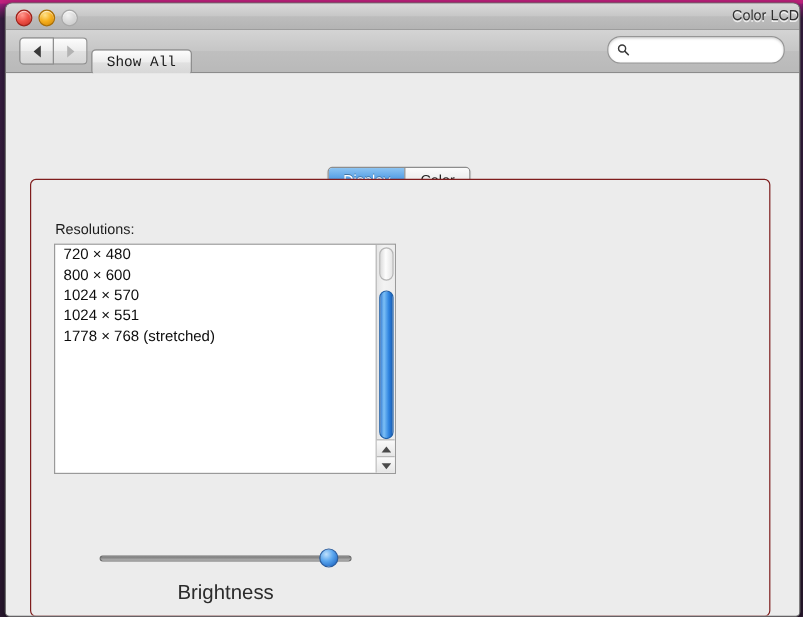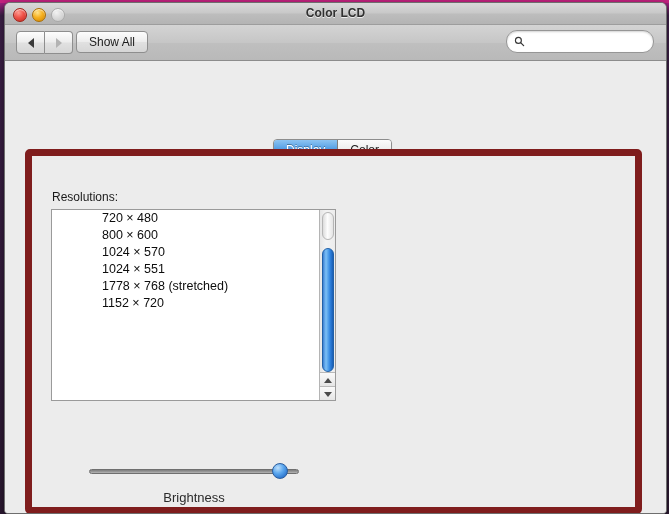--- a/index.html
+++ b/index.html
@@ -43,25 +43,24 @@
   #titlebar {
     position: relative;
     height: 21px;
     background: linear-gradient(180deg, #d9d9d9 0%, #c8c8c8 48%, #bdbdbd 52%, #b4b4b4 100%);
     border-bottom: 1px solid #9d9d9d;
   }
   #window-title {
     position: absolute;
     left: 0; right: 0;
     top: 3px;
-    text-align: center;
+    text-align: right;
     font-size: 12px;
     color: #303030;
     text-shadow: 0 1px 0 rgba(255,255,255,0.75);
-    font-weight: bold;
   }
   .light {
     position: absolute;
     top: 5px;
     width: 12px;
     height: 12px;
     border-radius: 50%;
   }
   #btn-close {
     left: 8px;
@@ -111,30 +110,31 @@
     width: 0; height: 0;
     border-top: 5px solid transparent;
     border-bottom: 5px solid transparent;
   }
   #tri-back { border-right: 6px solid #3a3a3a; }
   #tri-fwd  { border-left: 6px solid #b3b3b3; }
 
   #show-all-btn {
     position: absolute;
     left: 71px;
-    top: 6px;
+    top: 16px;
     height: 22px;
     padding: 0 12px;
     line-height: 21px;
     font-size: 12px;
     color: #1c1c1c;
     background: linear-gradient(180deg, #fdfdfd 0%, #ededed 48%, #e1e1e1 52%, #d6d6d6 100%);
     border: 1px solid #8e8e8e;
     border-radius: 4px;
     box-sizing: border-box;
+    font-family: Liberation Mono, monospace;
   }
 
   #search-field {
     position: absolute;
     right: 12px;
     top: 5px;
     width: 146px;
     height: 21px;
     background: #ffffff;
     border: 1px solid #969696;
@@ -197,21 +197,21 @@
   }
 
   
   #content-box {
     position: absolute;
     left: 20px;
     top: 88px;
     width: 617px;
     height: 365px;
     background: #ececec;
-    border: 7px solid #7f1d1d;
+    border: 1px solid #7f1d1d;
     border-radius: 5px;
     box-sizing: border-box;
   }
 
   #resolutions-label {
     position: absolute;
     left: 20px;
     top: 34px;
     font-size: 12px;
     color: #1b1b1b;
@@ -224,21 +224,21 @@
     top: 53px;
     width: 285px;
     height: 192px;
     background: #ffffff;
     border: 1px solid #9a9a9a;
     box-sizing: border-box;
     overflow: hidden;
   }
   #list-rows {
     position: absolute;
-    left: 0; top: 0; right: 18px; margin-left: 43px;
+    left: 0; top: 0; right: 18px;
   }
   .list-row {
     height: 17px;
     line-height: 17px;
     padding-left: 7px;
     font-size: 12.5px;
     color: #0d0d0d;
     white-space: nowrap;
   }
   .list-row.selected {
@@ -330,21 +330,21 @@
     background: radial-gradient(circle at 35% 28%, #bfe0fb 0%, #5aa6ee 42%, #2a72cb 80%, #1b549f 100%);
     border: 1px solid #2b5d9e;
     box-sizing: border-box;
   }
   #brightness-label {
     position: absolute;
     left: 0;
     top: 26px;
     width: 210px;
     text-align: center;
-    font-size: 13px;
+    font-size: 17px;
     color: #2b2b2b;
   }
 </style>
 </head>
 <body>
 
 <div id="desktop">
   <div id="desktop-magenta-top"></div>
 </div>
 
@@ -388,21 +388,20 @@
 
       <div id="resolutions-label">Resolutions:</div>
 
       <div id="list-box">
         <div id="list-rows">
           <div class="list-row">720 × 480</div>
           <div class="list-row">800 × 600</div>
           <div class="list-row">1024 × 570</div>
           <div class="list-row">1024 × 551</div>
           <div class="list-row">1778 × 768 (stretched)</div>
-          <div class="list-row">1152 × 720</div>
         </div>
 
         <div id="scrollbar">
           <div id="scroll-top-cap"></div>
           <div id="scroll-thumb"></div>
           <div class="scroll-arrow-btn" id="scroll-up-btn">
             <span class="arrow-up"></span>
           </div>
           <div class="scroll-arrow-btn" id="scroll-down-btn">
             <span class="arrow-down"></span>

